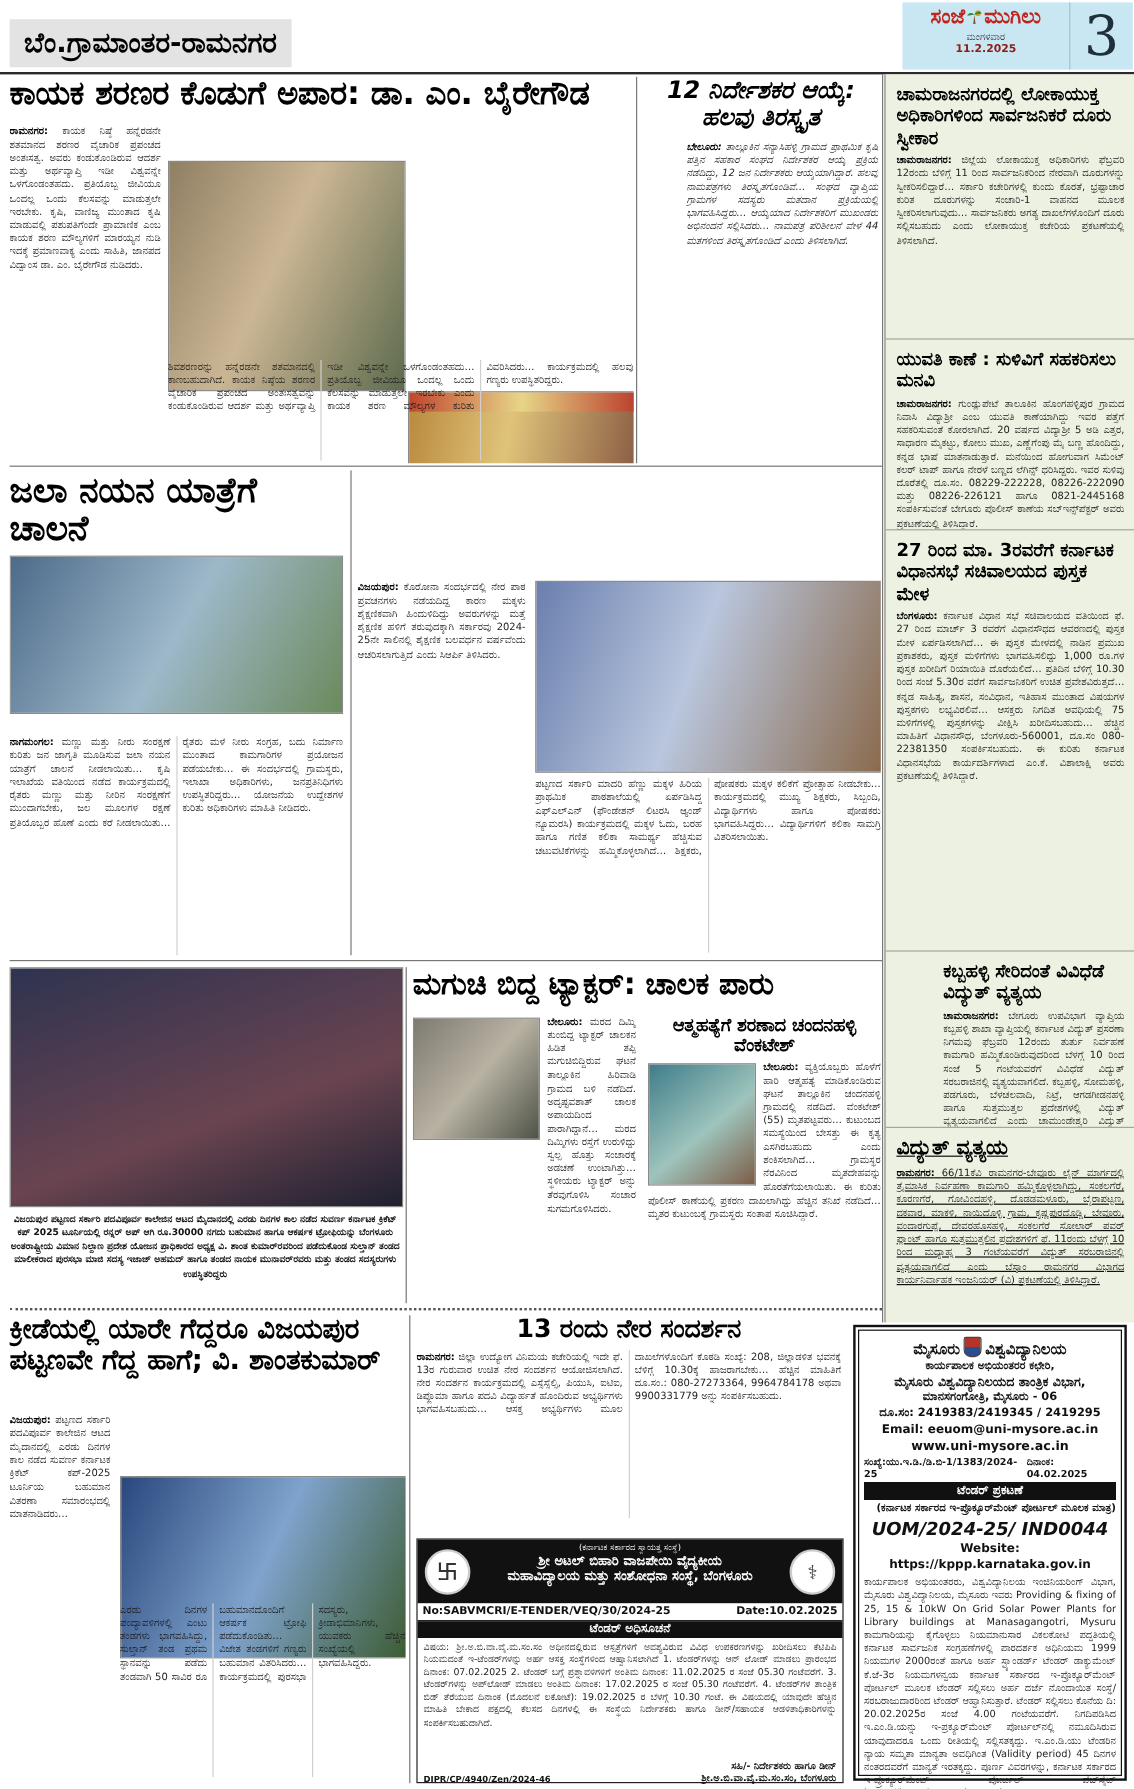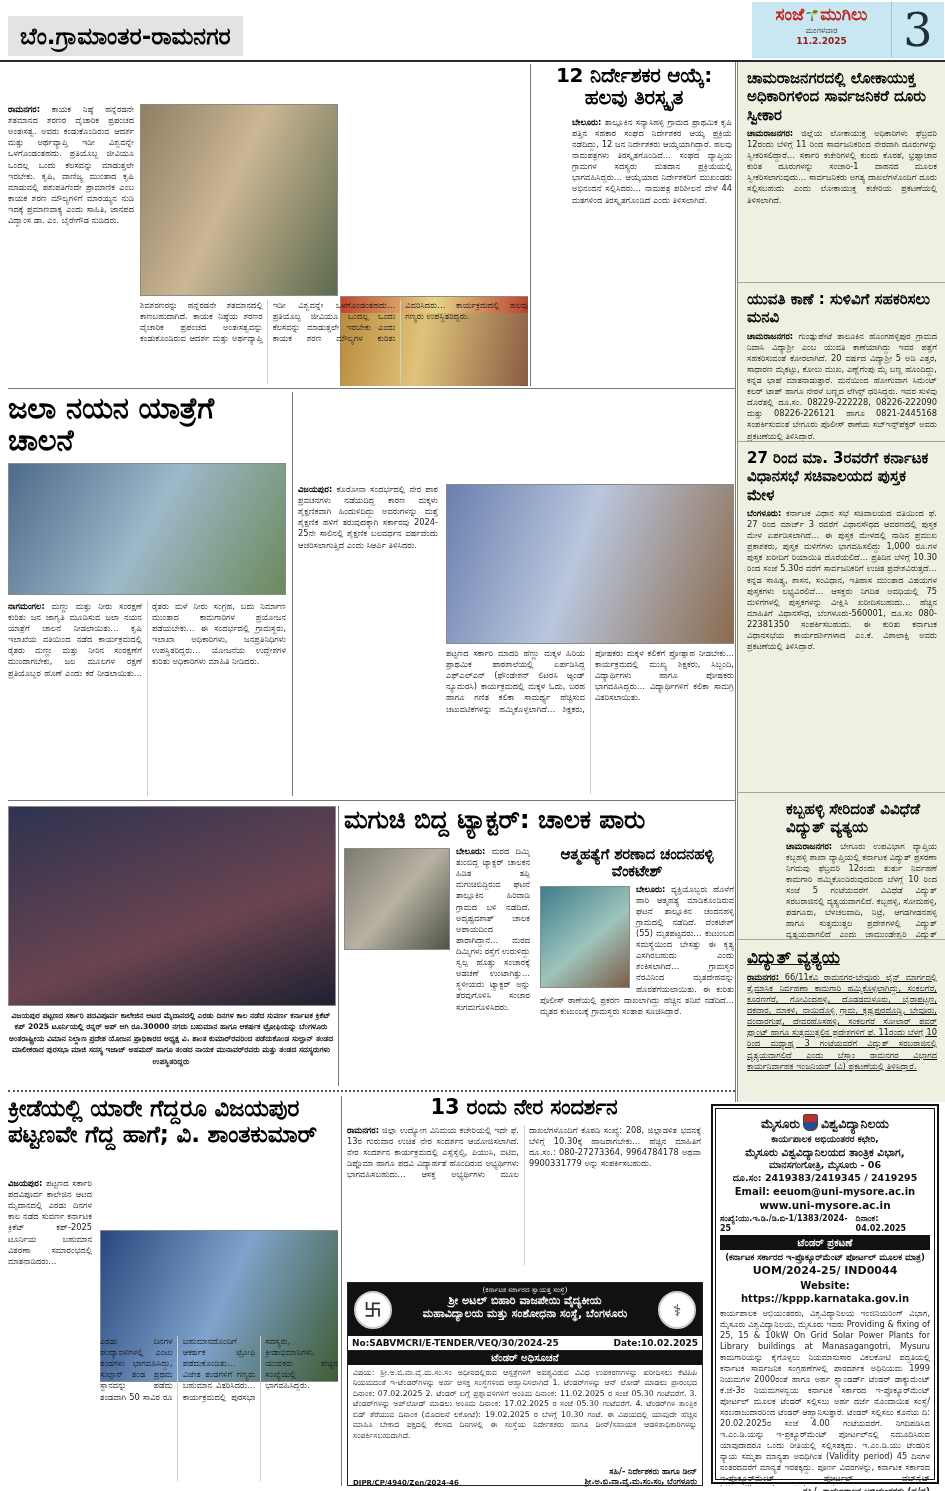--- a/index.html
+++ b/index.html
@@ -67,34 +67,35 @@
       </div>
       <div class="mh-day">ಮಂಗಳವಾರ</div>
       <div class="mh-date">11.2.2025</div>
     </div>
     <div class="mh-num">3</div>
   </div>
 
   <div class="abs" style="left:0;top:60px;width:945px;height:2px;background:#2a2a2a;"></div>
 
   <div class="abs" style="left:8px;top:64px;width:520px;height:322px;overflow:hidden;">
+    <div class="hl" style="font-size:27px;">ಕಾಯಕ ಶರಣರ ಕೊಡುಗೆ ಅಪಾರ: ಡಾ. ಎಂ. ಬೈರೇಗೌಡ</div>
     <div class="abs body-txt" style="left:0;top:40px;width:126px;height:280px;">
       <span class="dl">ರಾಮನಗರ:</span>
       <span>ಕಾಯಕ ನಿಷ್ಠೆ ಹನ್ನೆರಡನೇ ಶತಮಾನದ ಶರಣರ ವೈಚಾರಿಕ ಪ್ರಪಂಚದ ಅಂತಃಸತ್ವ. ಅವರು ಕಂಡುಕೊಂಡಿರುವ ಆದರ್ಶ ಮತ್ತು ಅರ್ಥವ್ಯಾಪ್ತಿ ಇಡೀ ವಿಶ್ವವನ್ನೇ ಒಳಗೊಂಡಂತಹದು. ಪ್ರತಿಯೊಬ್ಬ ಜೀವಿಯೂ ಒಂದಲ್ಲ ಒಂದು ಕೆಲಸವನ್ನು ಮಾಡುತ್ತಲೇ ಇರಬೇಕು. ಕೃಷಿ, ವಾಣಿಜ್ಯ ಮುಂತಾದ ಕೃಷಿ ಮಾಡುವಲ್ಲಿ ಪಶುಪತಿಗೆಂದೇ ಪ್ರಾಮಾಣಿಕ ಎಂಬ ಕಾಯಕ ಶರಣ ಮೌಲ್ಯಗಳಿಗೆ ಮಾರಯ್ಯನ ನುಡಿ ಇದಕ್ಕೆ ಪ್ರಮಾಣವಾಕ್ಯ ಎಂದು ಸಾಹಿತಿ, ಜಾನಪದ ವಿದ್ವಾಂಸ ಡಾ. ಎಂ. ಬೈರೇಗೌಡ ನುಡಿದರು.</span>
     </div>
     <div class="abs photo ph-a" style="left:132px;top:40px;width:196px;height:190px;"></div>
     <div class="abs photo ph-b" style="left:332px;top:40px;width:188px;height:190px;">
         <div class="banner"></div>
       </div>
     <div class="abs body-txt cols3" style="left:132px;top:236px;width:388px;height:84px;">ಶಿವಶರಣರನ್ನು ಹನ್ನೆರಡನೇ ಶತಮಾನದಲ್ಲಿ ಕಾಣಬಹುದಾಗಿದೆ. ಕಾಯಕ ನಿಷ್ಠೆಯ ಶರಣರ ವೈಚಾರಿಕ ಪ್ರಪಂಚದ ಅಂತಃಸತ್ವವನ್ನು ಕಂಡುಕೊಂಡಿರುವ ಆದರ್ಶ ಮತ್ತು ಅರ್ಥವ್ಯಾಪ್ತಿ ಇಡೀ ವಿಶ್ವವನ್ನೇ ಒಳಗೊಂಡಂತಹದು… ಪ್ರತಿಯೊಬ್ಬ ಜೀವಿಯೂ ಒಂದಲ್ಲ ಒಂದು ಕೆಲಸವನ್ನು ಮಾಡುತ್ತಲೇ ಇರಬೇಕು ಎಂದು ಕಾಯಕ ಶರಣ ಮೌಲ್ಯಗಳ ಕುರಿತು ವಿವರಿಸಿದರು… ಕಾರ್ಯಕ್ರಮದಲ್ಲಿ ಹಲವು ಗಣ್ಯರು ಉಪಸ್ಥಿತರಿದ್ದರು.</div>
   </div>
 
   <div class="abs vrule" style="left:530px;top:64px;height:322px;"></div>
 
-  <div class="abs" style="left:536px;top:64px;width:196px;height:322px;overflow:hidden;">
+  <div class="abs" style="left:536px;top:64px;width:196px;height:322px;overflow:hidden;font-style:italic;">
     <div class="hl hl-c" style="font-size:20px;">12 ನಿರ್ದೇಶಕರ ಆಯ್ಕೆ: ಹಲವು ತಿರಸ್ಕೃತ</div>
     <div class="body-txt" style="margin-top:8px;height:260px;margin-left:36px;">
       <span class="dl">ಬೇಲೂರು:</span>
       <span>ತಾಲ್ಲೂಕಿನ ಸನ್ಯಾಸಿಹಳ್ಳಿ ಗ್ರಾಮದ ಪ್ರಾಥಮಿಕ ಕೃಷಿ ಪತ್ತಿನ ಸಹಕಾರ ಸಂಘದ ನಿರ್ದೇಶಕರ ಆಯ್ಕೆ ಪ್ರಕ್ರಿಯೆ ನಡೆದಿದ್ದು, 12 ಜನ ನಿರ್ದೇಶಕರು ಆಯ್ಕೆಯಾಗಿದ್ದಾರೆ. ಹಲವು ನಾಮಪತ್ರಗಳು ತಿರಸ್ಕೃತಗೊಂಡಿವೆ… ಸಂಘದ ವ್ಯಾಪ್ತಿಯ ಗ್ರಾಮಗಳ ಸದಸ್ಯರು ಮತದಾನ ಪ್ರಕ್ರಿಯೆಯಲ್ಲಿ ಭಾಗವಹಿಸಿದ್ದರು… ಆಯ್ಕೆಯಾದ ನಿರ್ದೇಶಕರಿಗೆ ಮುಖಂಡರು ಅಭಿನಂದನೆ ಸಲ್ಲಿಸಿದರು… ನಾಮಪತ್ರ ಪರಿಶೀಲನೆ ವೇಳೆ 44 ಮತಗಳಿಂದ ತಿರಸ್ಕೃತಗೊಂಡಿದೆ ಎಂದು ತಿಳಿಸಲಾಗಿದೆ.</span>
     </div>
   </div>
 
   <div class="abs vrule" style="left:735px;top:62px;height:1040px;"></div>
   <div class="abs greencol" style="left:737px;top:62px;width:208px;height:1040px;">
 
@@ -137,21 +138,21 @@
         <span>66/11ಕೆವಿ ರಾಮನಗರ-ಬೇವೂರು ಲೈನ್ ಮಾರ್ಗದಲ್ಲಿ ತ್ರೈಮಾಸಿಕ ನಿರ್ವಹಣಾ ಕಾಮಗಾರಿ ಹಮ್ಮಿಕೊಳ್ಳಲಾಗಿದ್ದು, ಸಂಕಲಗೆರೆ, ಕೂರಣಗೆರೆ, ಗೋವಿಂದಹಳ್ಳಿ, ದೊಡಡಮಳೂರು, ಬೈರಾಪಟ್ಟಣ, ದಕವಾರ, ಮಾಕಳಿ, ನಾಯಿದೊಳ್ಳಿ ಗ್ರಾಮ, ಕೃಷ್ಣಪುರದೊಡ್ಡಿ, ಬೇವೂರು, ವಂದಾರಗುಪ್ಪೆ, ದೇವರಹೊಸಹಳ್ಳಿ, ಸಂಕಲಗೆರೆ ಸೋಲಾರ್ ಪವರ್ ಪ್ಲಾಂಟ್ ಹಾಗೂ ಸುತ್ತಮುತ್ತಲಿನ ಪ್ರದೇಶಗಳಿಗೆ ಫೆ. 11ರಂದು ಬೆಳಗ್ಗೆ 10 ರಿಂದ ಮಧ್ಯಾಹ್ನ 3 ಗಂಟೆಯವರೆಗೆ ವಿದ್ಯುತ್ ಸರಬರಾಜಿನಲ್ಲಿ ವ್ಯತ್ಯಯವಾಗಲಿದೆ ಎಂದು ಬೆಸ್ಕಾಂ ರಾಮನಗರ ವಿಭಾಗದ ಕಾರ್ಯನಿರ್ವಾಹಕ ಇಂಜನಿಯರ್ (ವಿ) ಪ್ರಕಟಣೆಯಲ್ಲಿ ತಿಳಿಸಿದ್ದಾರೆ.</span>
       </div>
     </div>
   </div>
 
   <div class="abs hrule" style="left:8px;top:388px;width:727px;"></div>
 
   <div class="abs" style="left:8px;top:392px;width:278px;height:404px;overflow:hidden;">
     <div class="hl" style="font-size:29px;">ಜಲಾ ನಯನ ಯಾತ್ರೆಗೆ ಚಾಲನೆ</div>
     <div class="photo ph-c" style="margin-top:6px;width:276px;height:130px;"></div>
-    <div class="body-txt cols2" style="margin-top:6px;height:225px;">
+    <div class="body-txt cols2" style="margin-top:18px;height:225px;">
       <span class="dl">ನಾಗಮಂಗಲ:</span>
       <span>ಮಣ್ಣು ಮತ್ತು ನೀರು ಸಂರಕ್ಷಣೆ ಕುರಿತು ಜನ ಜಾಗೃತಿ ಮೂಡಿಸುವ ಜಲಾ ನಯನ ಯಾತ್ರೆಗೆ ಚಾಲನೆ ನೀಡಲಾಯಿತು… ಕೃಷಿ ಇಲಾಖೆಯ ವತಿಯಿಂದ ನಡೆದ ಕಾರ್ಯಕ್ರಮದಲ್ಲಿ ರೈತರು ಮಣ್ಣು ಮತ್ತು ನೀರಿನ ಸಂರಕ್ಷಣೆಗೆ ಮುಂದಾಗಬೇಕು, ಜಲ ಮೂಲಗಳ ರಕ್ಷಣೆ ಪ್ರತಿಯೊಬ್ಬರ ಹೊಣೆ ಎಂದು ಕರೆ ನೀಡಲಾಯಿತು… ರೈತರು ಮಳೆ ನೀರು ಸಂಗ್ರಹ, ಬದು ನಿರ್ಮಾಣ ಮುಂತಾದ ಕಾಮಗಾರಿಗಳ ಪ್ರಯೋಜನ ಪಡೆಯಬೇಕು… ಈ ಸಂದರ್ಭದಲ್ಲಿ ಗ್ರಾಮಸ್ಥರು, ಇಲಾಖಾ ಅಧಿಕಾರಿಗಳು, ಜನಪ್ರತಿನಿಧಿಗಳು ಉಪಸ್ಥಿತರಿದ್ದರು… ಯೋಜನೆಯ ಉದ್ದೇಶಗಳ ಕುರಿತು ಅಧಿಕಾರಿಗಳು ಮಾಹಿತಿ ನೀಡಿದರು.</span>
     </div>
   </div>
 
   <div class="abs vrule" style="left:292px;top:392px;height:404px;"></div>
 
   <div class="abs" style="left:298px;top:392px;width:436px;height:404px;overflow:hidden;">
     <div class="abs body-txt" style="left:0;top:92px;width:140px;height:310px;">
       <span class="dl">ವಿಜಯಪುರ:</span>
@@ -240,21 +241,21 @@
     <div class="ad-line" style="font-size:10.5px;font-weight:700;">ಮೈಸೂರು ವಿಶ್ವವಿದ್ಯಾನಿಲಯದ ತಾಂತ್ರಿಕ ವಿಭಾಗ,</div>
     <div class="ad-line" style="font-size:9.5px;font-weight:700;">ಮಾನಸಗಂಗೋತ್ರಿ, ಮೈಸೂರು - 06</div>
     <div class="ad-line" style="font-size:9.5px;font-weight:700;">ದೂ.ಸಂ: 2419383/2419345 / 2419295</div>
     <div class="ad-line" style="font-size:10px;font-weight:700;">Email: eeuom@uni-mysore.ac.in</div>
     <div class="ad-line" style="font-size:10.5px;font-weight:700;">www.uni-mysore.ac.in</div>
     <div style="display:flex;justify-content:space-between;font-size:8px;font-weight:700;margin-top:2px;">
       <span>ಸಂಖ್ಯೆ:ಯು.ಇ.ಡಿ./ಡಿ.ಬಿ-1/1383/2024-25</span>
       <span>ದಿನಾಂಕ: 04.02.2025</span>
     </div>
     <div class="blackband" style="font-size:10px;height:15px;line-height:15px;margin:2px 0;">ಟೆಂಡರ್ ಪ್ರಕಟಣೆ</div>
-    <div class="ad-line" style="font-size:8.5px;font-weight:700;">(ಕರ್ನಾಟಕ ಸರ್ಕಾರದ ಇ-ಪ್ರೊಕ್ಯೂರ್‌ಮೆಂಟ್ ಪೋರ್ಟಲ್ ಮೂಲಕ ಮಾತ್ರ)</div>
-    <div class="ad-line" style="font-size:11px;font-weight:700;">UOM/2024-25/ IND0044</div>
+    <div class="ad-line" style="font-size:8.5px;font-weight:700;text-align:right;">(ಕರ್ನಾಟಕ ಸರ್ಕಾರದ ಇ-ಪ್ರೊಕ್ಯೂರ್‌ಮೆಂಟ್ ಪೋರ್ಟಲ್ ಮೂಲಕ ಮಾತ್ರ)</div>
+    <div class="ad-line" style="font-size:15px;font-weight:700;font-style:italic;">UOM/2024-25/ IND0044</div>
     <div class="ad-line" style="font-size:10px;font-weight:700;">Website: https://kppp.karnataka.gov.in</div>
     <div class="body-txt" style="font-size:8.2px;margin-top:2px;height:178px;">ಕಾರ್ಯಪಾಲಕ ಅಭಿಯಂತರರು, ವಿಶ್ವವಿದ್ಯಾನಿಲಯ ಇಂಜಿನಿಯರಿಂಗ್ ವಿಭಾಗ, ಮೈಸೂರು ವಿಶ್ವವಿದ್ಯಾನಿಲಯ, ಮೈಸೂರು ಇವರು Providing &amp; fixing of 25, 15 &amp; 10kW On Grid Solar Power Plants for Library buildings at Manasagangotri, Mysuru ಕಾಮಗಾರಿಯನ್ನು ಕೈಗೊಳ್ಳಲು ನಿಯಮಾನುಸಾರ ವಿಕಲಕೋಟಿ ಪದ್ಧತಿಯಲ್ಲಿ ಕರ್ನಾಟಕ ಸಾರ್ವಜನಿಕ ಸಂಗ್ರಹಣೆಗಳಲ್ಲಿ ಪಾರದರ್ಶಕ ಅಧಿನಿಯಮ 1999 ನಿಯಮಗಳ 2000ರಂತೆ ಹಾಗೂ ಅರ್ಹ ಸ್ಟ್ಯಾಂಡರ್ಡ್ ಟೆಂಡರ್ ಡಾಕ್ಯುಮೆಂಟ್ ಕೆ.ಜೆ-3ರ ನಿಯಮಗಳನ್ವಯ ಕರ್ನಾಟಕ ಸರ್ಕಾರದ ಇ-ಪ್ರೊಕ್ಯೂರ್‌ಮೆಂಟ್ ಪೋರ್ಟಲ್ ಮೂಲಕ ಟೆಂಡರ್ ಸಲ್ಲಿಸಲು ಅರ್ಹ ದರ್ಜೆ ನೊಂದಾಯಿತ ಸಂಸ್ಥೆ/ ಸರಬರಾಜುದಾರರಿಂದ ಟೆಂಡರ್ ಆಹ್ವಾನಿಸುತ್ತಾರೆ. ಟೆಂಡರ್ ಸಲ್ಲಿಸಲು ಕೊನೆಯ ದಿ: 20.02.2025ರ ಸಂಜೆ 4.00 ಗಂಟೆಯವರೆಗೆ. ನಿಗದಿಪಡಿಸಿದ ಇ.ಎಂ.ಡಿ.ಯನ್ನು ಇ-ಪ್ರಕ್ಯೂರ್‌ಮೆಂಟ್ ಪೋರ್ಟಲ್‌ನಲ್ಲಿ ನಮೂದಿಸಿರುವ ಯಾವುದಾದರೂ ಒಂದು ರೀತಿಯಲ್ಲಿ ಸಲ್ಲಿಸತಕ್ಕದ್ದು. ಇ.ಎಂ.ಡಿ.ಯು ಟೆಂಡರಿನ ನ್ಯಾಯ ಸಮ್ಮತಾ ಮಾನ್ಯತಾ ಅವಧಿಗಿಂತ (Validity period) 45 ದಿನಗಳ ನಂತರದವರೆಗೆ ಮಾನ್ಯತೆ ಇರತಕ್ಕದ್ದು. ಪೂರ್ಣ ವಿವರಗಳನ್ನು, ಕರ್ನಾಟಕ ಸರ್ಕಾರದ ಇ-ಪ್ರೊಕ್ಯೂರ್‌ಮೆಂಟ್ ಪೋರ್ಟಲ್ ವೆಬ್‌ಸೈಟ್ https://kppp.karnataka.gov.inನಿಂದ ಪಡೆಯಬಹುದಾಗಿರುತ್ತದೆ.</div>
     <div style="text-align:right;font-size:8.5px;font-weight:700;">ಸಹಿ/- ಕಾರ್ಯಪಾಲಕ ಅಭಿಯಂತರರು (ಪ್ರ/ಪ್ರ)</div>
 
   </div>
 
 </div>
 
 </body></html>

